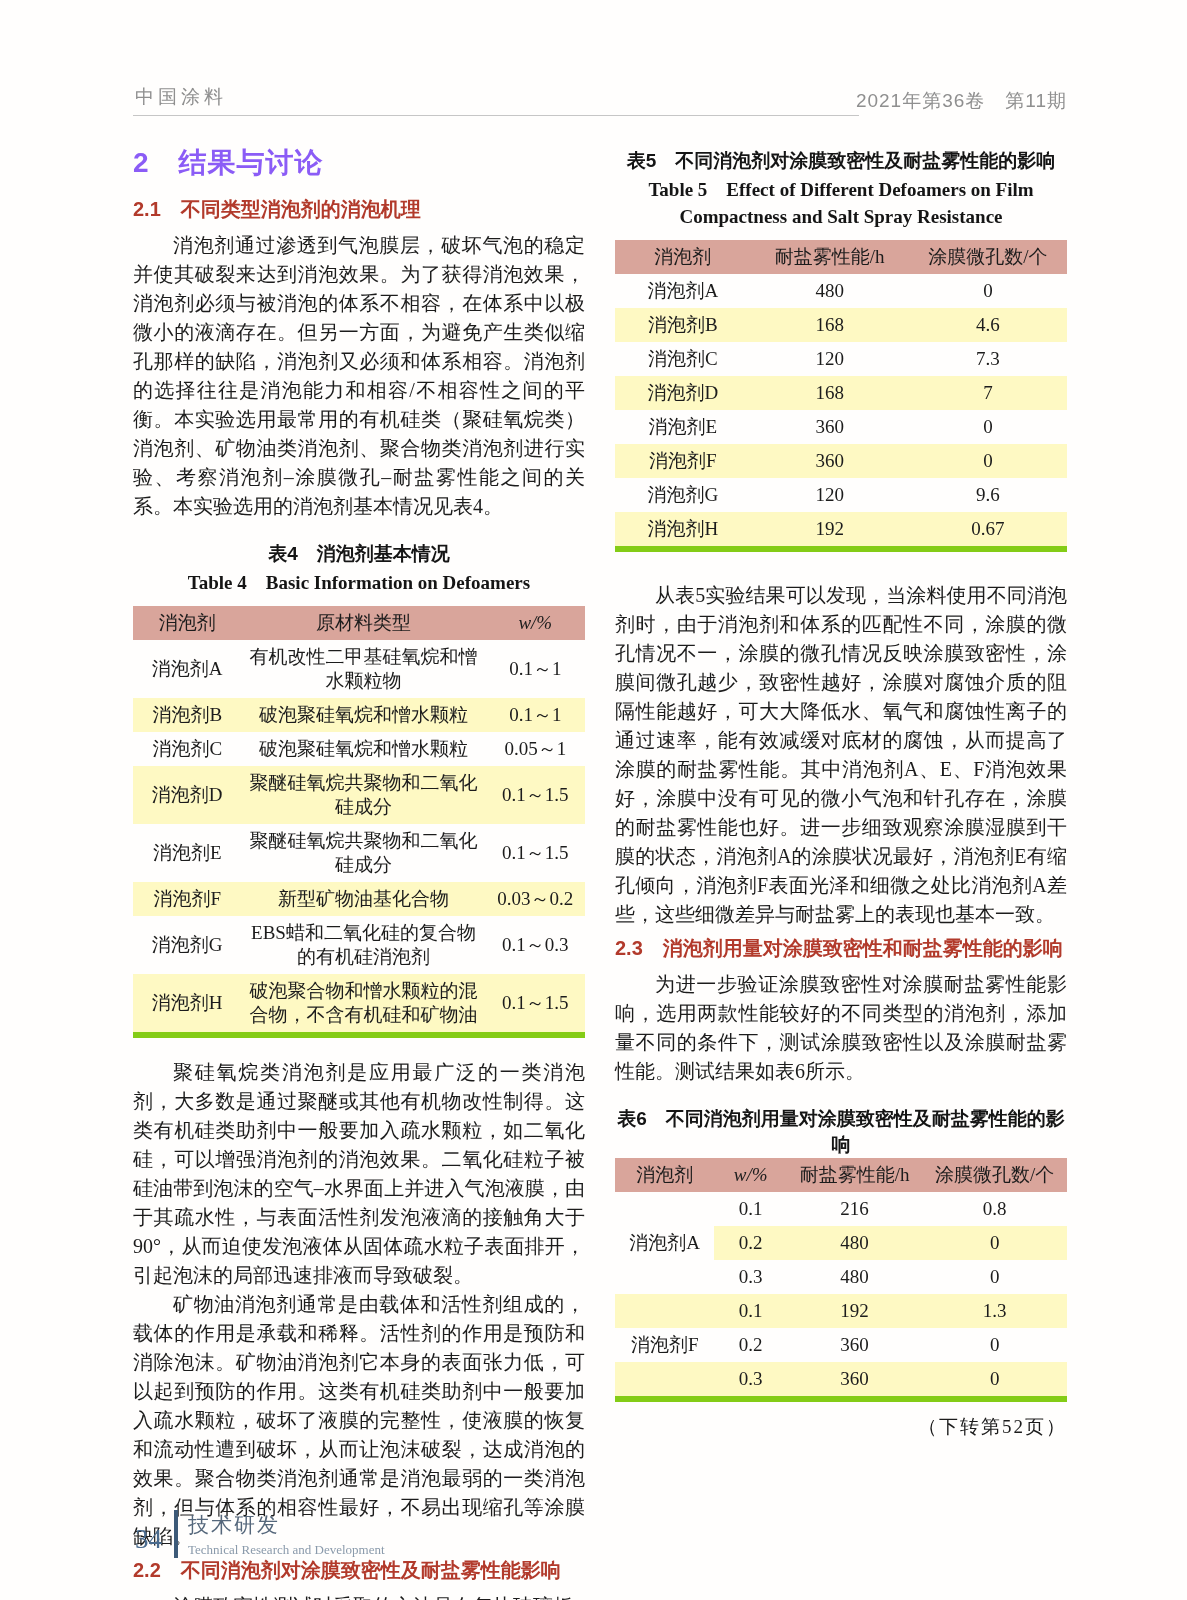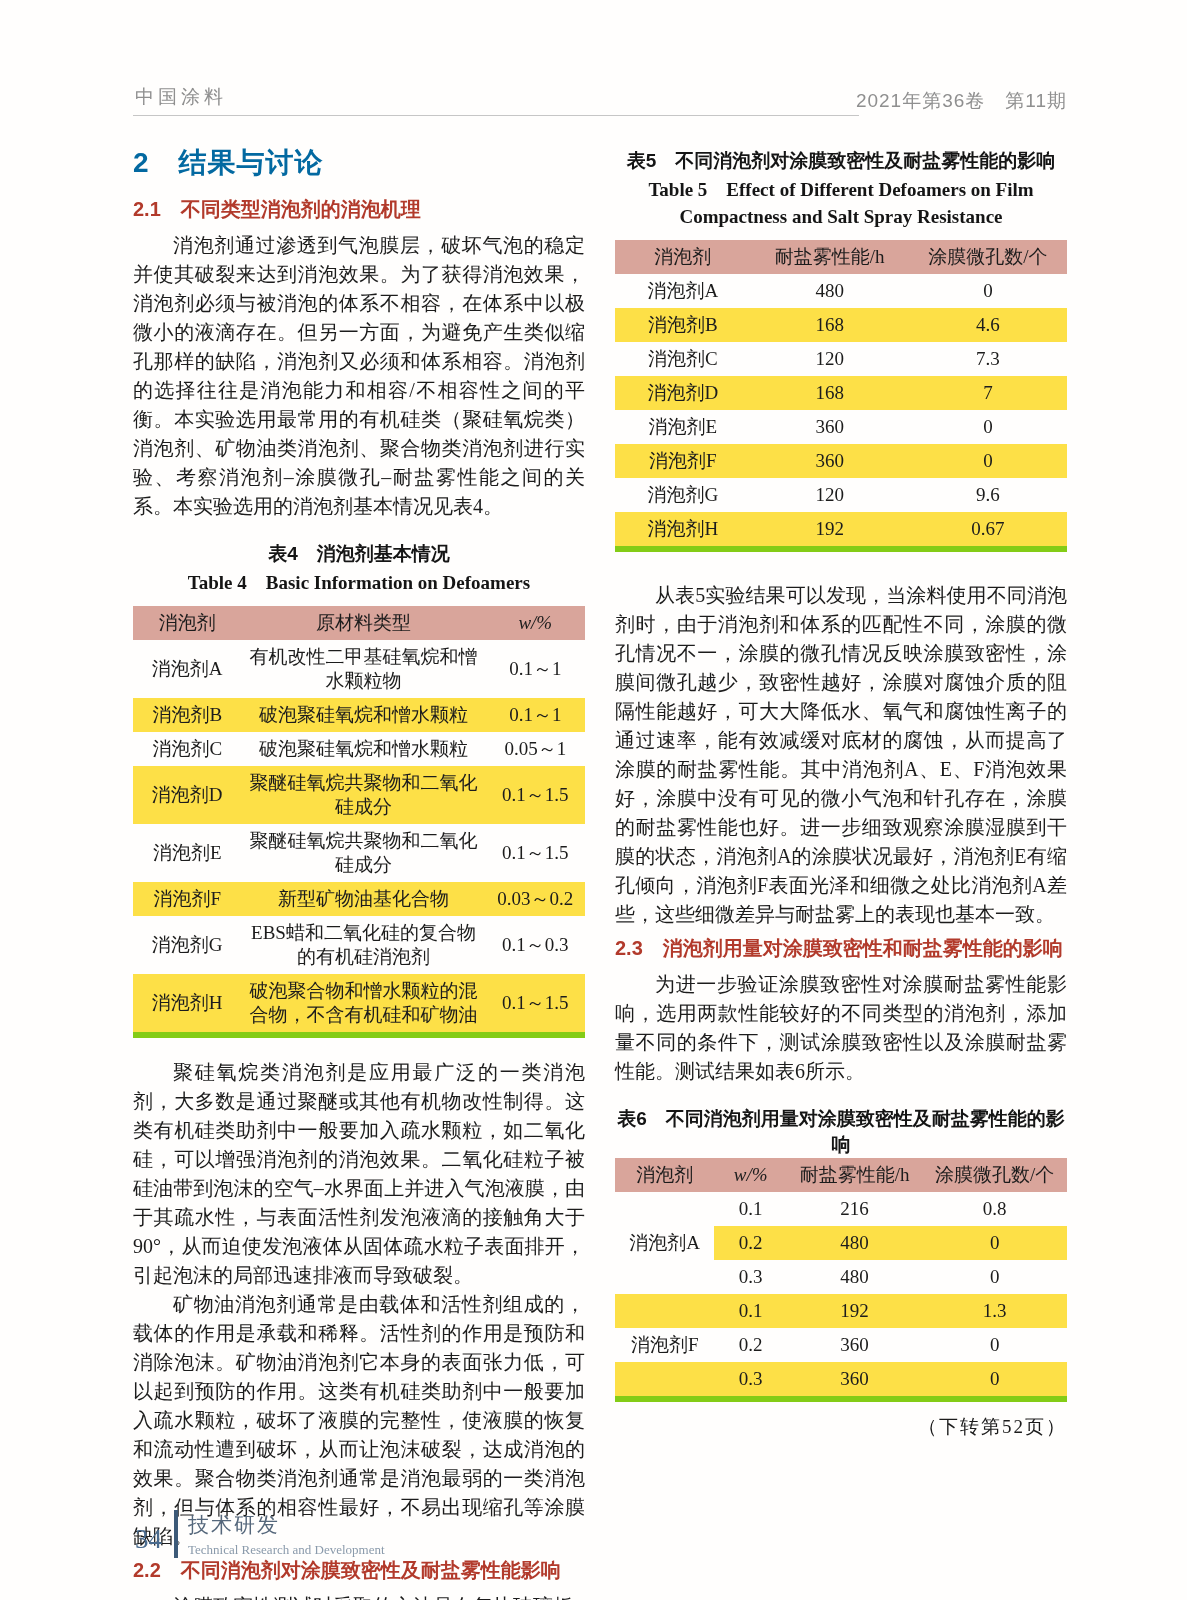--- a/index.html
+++ b/index.html
@@ -21,21 +21,21 @@
   .issue   { position:absolute; right:0; top:4px; font-family:"Liberation Sans","DejaVu Sans",sans-serif; font-size:19px; color:#8f8f8f; letter-spacing:1px; }
   .header-rule { position:absolute; left:0; right:208px; bottom:2px; border-bottom:1.5px solid #c6c6c6; }
 
   
   .columns { display:flex; gap:30px; margin-top:10px; }
   .col { flex:1; min-width:0; }
 
   
   .h-section {
     font-family:"Liberation Sans","DejaVu Sans",sans-serif;
-    font-size:28px; font-weight:bold; color:#0369a1;
+    font-size:28px; font-weight:bold; color:#8b5cf6;
     margin:16px 0 14px 0; letter-spacing:1px;
   }
   .h-sub {
     font-family:"Liberation Sans","DejaVu Sans",sans-serif;
     font-size:20px; font-weight:bold; color:#b23a2b;
     margin:6px 0 8px 0;
   }
 
   
   .para { font-size:20px; line-height:29px; text-align:justify; }
@@ -51,21 +51,21 @@
   .cap-en {
     font-family:"Liberation Serif","DejaVu Serif",serif;
     font-size:19px; font-weight:bold; text-align:center;
     line-height:27px; margin:2px auto 10px auto; color:#151515;
   }
 
   
   table { width:100%; border-collapse:collapse; border-bottom:6px solid #84cc16; font-size:19px; line-height:24px; margin-bottom:4px; }
   th, td { font-weight:normal; text-align:center; vertical-align:middle; padding:5px 3px; }
   thead tr { background:#d9a59b; }
-  tr.stripe { background:#fde047; }
+  tr.stripe { background:#fef9c3; }
   td.cell-white { background:#fffefd; }
   .italic { font-style:italic; }
 
   .t4 .c-name { width:24%; } .t4 .c-type { width:54%; } .t4 .c-w { width:22%; }
   .t5 .c-name { width:30%; } .t5 .c-salt { width:35%; } .t5 .c-pore { width:35%; }
   .t6 .c-grp  { width:22%; } .t6 .c-dose { width:16%; } .t6 .c-salt { width:30%; } .t6 .c-pore { width:32%; }
 
   .continuation { text-align:right; font-size:19px; margin-top:12px; letter-spacing:2px; }
 
   

